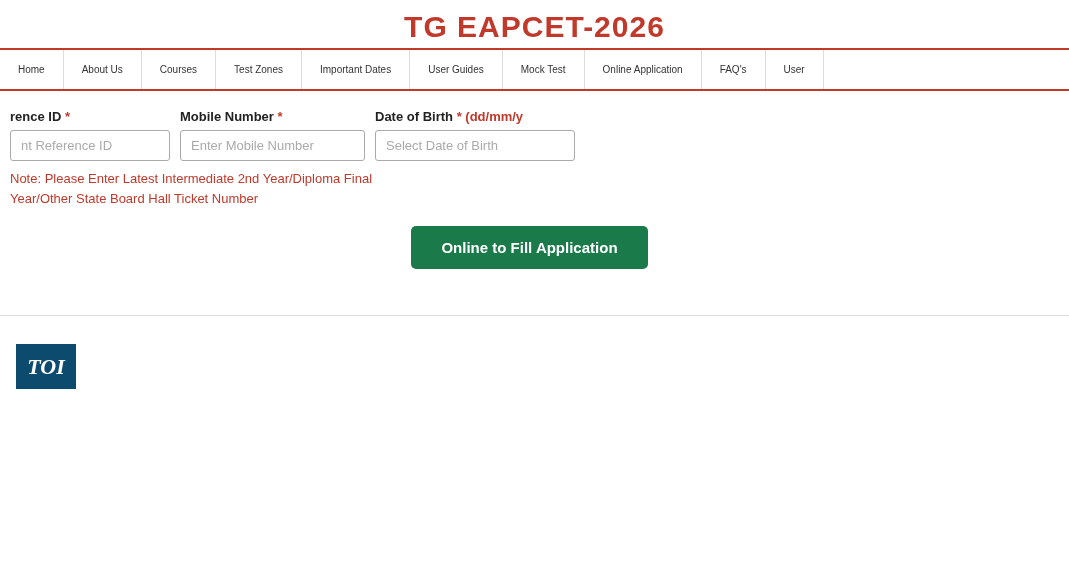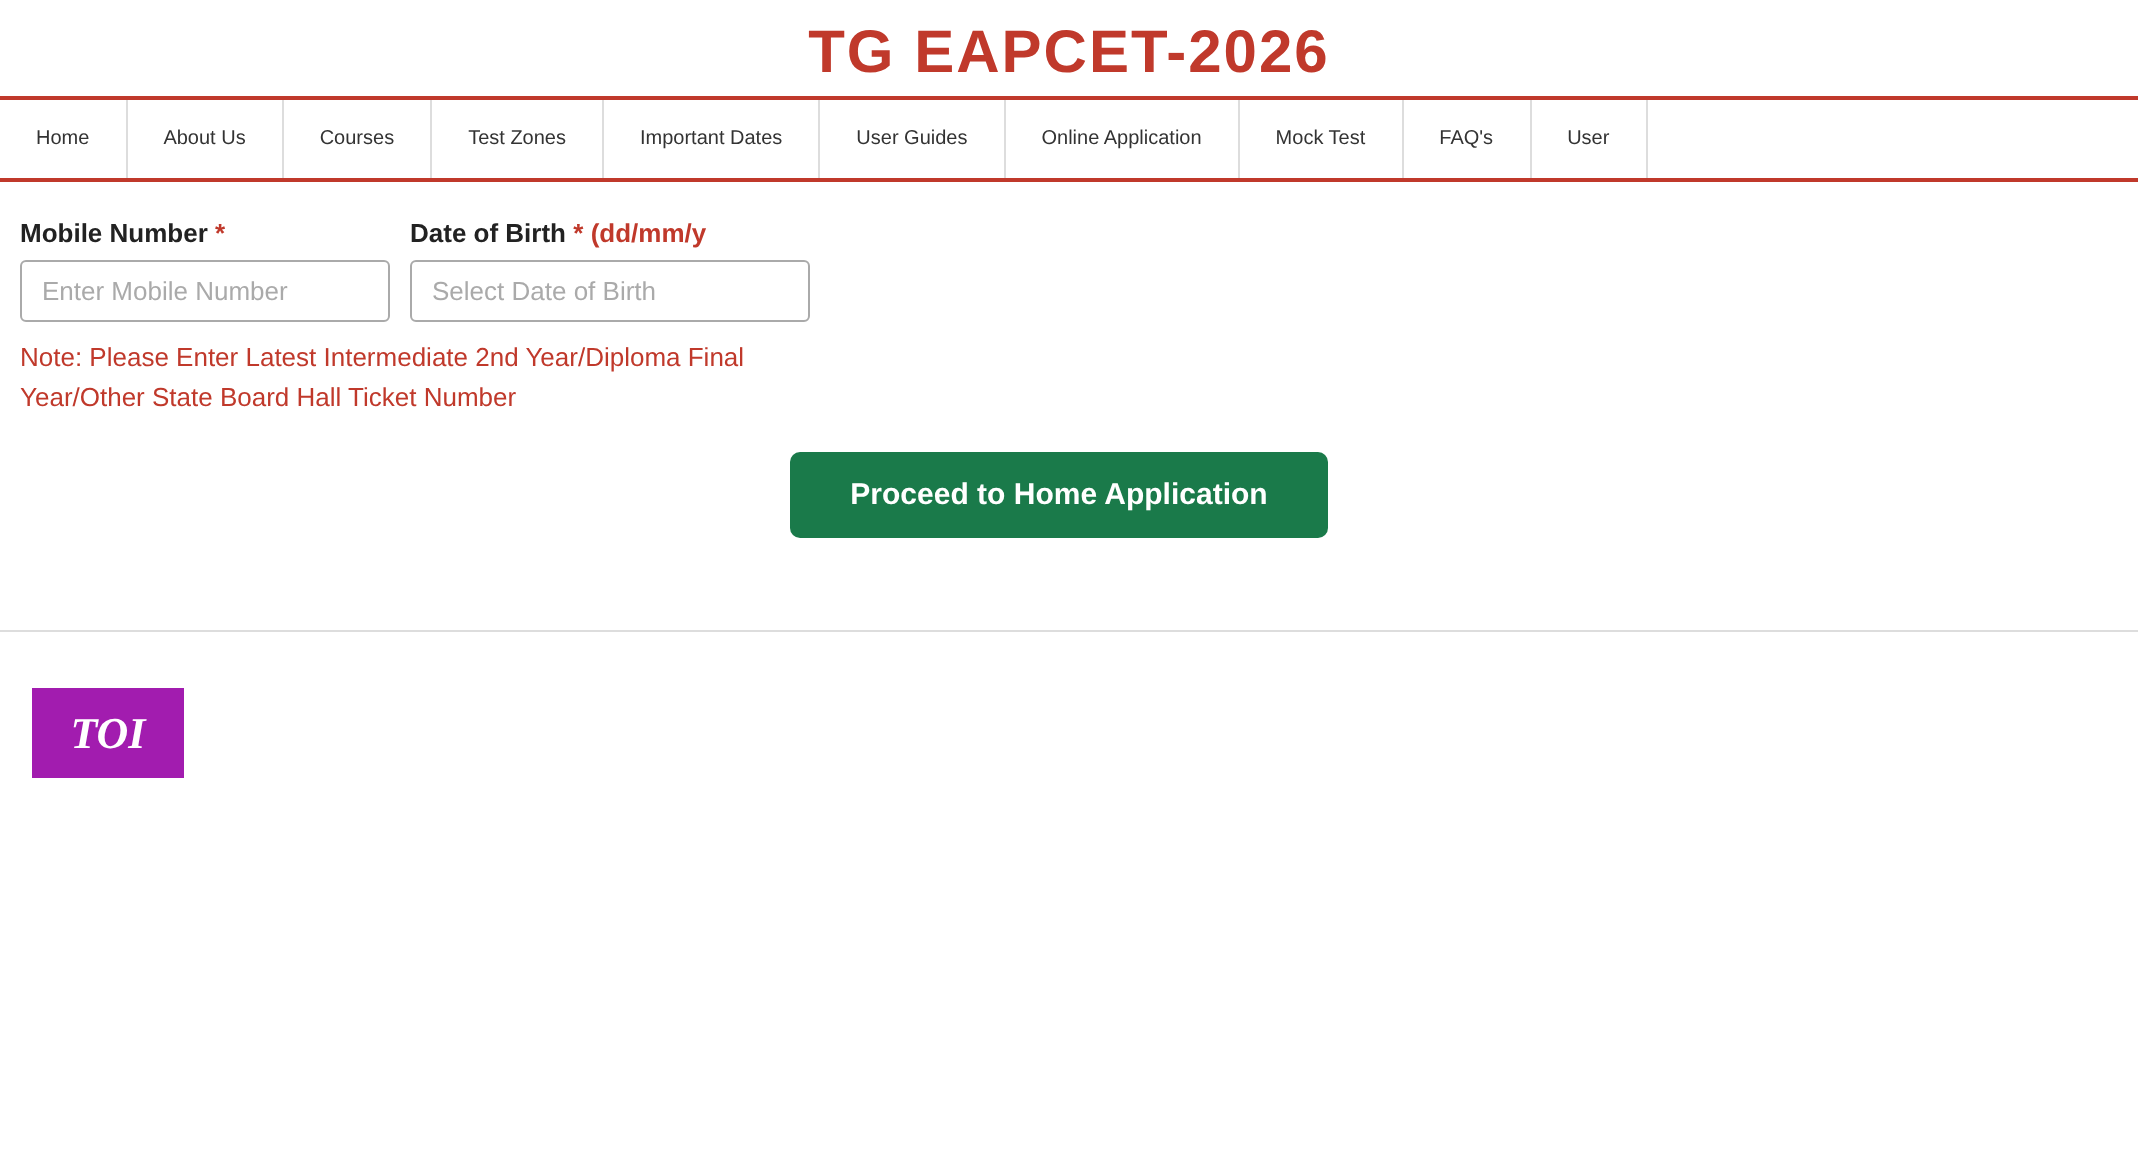--- a/index.html
+++ b/index.html
@@ -31,47 +31,54 @@
 
     .note-text { color: #c0392b; font-size: 13px; margin-top: 8px; line-height: 1.5; max-width: 400px; }
 
     .btn-proceed { display: block; margin: 18px auto 10px; background: #1a7a4a; color: #fff; border: none; border-radius: 5px; padding: 13px 30px; font-size: 15px; font-weight: bold; cursor: pointer; white-space: nowrap; }
 
     
     .divider { border: none; border-top: 1px solid #ddd; margin: 18px 0; }
 
     
     .toi-section { padding: 10px 16px; }
-    .toi-logo { background: #a21caf; color: #fff; font-size: 22px; font-weight: bold; font-style: italic; width: 76px; height: 45px; display: flex; align-items: center; justify-content: center; font-family: serif; }
+    .toi-logo { background: #0c4a6e; color: #fff; font-size: 22px; font-weight: bold; font-style: italic; width: 60px; height: 45px; display: flex; align-items: center; justify-content: center; font-family: serif; }
 
     .form-center { display: flex; flex-direction: column; align-items: center; }
   </style>
 </head>
 <body>
 
 <div class="header">
   <div class="header-title">TG EAPCET-2026</div>
 </div>
 
 <nav class="nav">
   <div class="nav-item">Home</div>
   <div class="nav-item">About Us</div>
   <div class="nav-item">Courses</div>
   <div class="nav-item">Test Zones</div>
   <div class="nav-item">Important Dates</div>
   <div class="nav-item">User Guides</div>
+  <div class="nav-item">Mock Test</div>
   <div class="nav-item">Online Application</div>
-  <div class="nav-item">Mock Test</div>
   <div class="nav-item">FAQ's</div>
   <div class="nav-item">User</div>
 </nav>
 
 <div class="form-section">
   <div class="form-row">
 
+    <div class="form-group field-ref">
+      <label>
+        <span>rence ID</span>
+        <span class="required">*</span>
+      </label>
+      <input type="text" class="ref-input" placeholder="nt Reference ID" style="">
+    </div>
 
 
     <div class="form-group field-mobile">
       <label>
         <span>Mobile Number</span>
         <span class="required">*</span>
       </label>
       <input type="text" placeholder="Enter Mobile Number" style="">
     </div>
 
@@ -81,21 +88,21 @@
         <span class="required">*</span>
         <span class="date-format">(dd/mm/y</span>
       </label>
       <input type="text" placeholder="Select Date of Birth" style="">
     </div>
   </div>
 
   <div class="note-text">Note: Please Enter Latest Intermediate 2nd Year/Diploma Final Year/Other State Board Hall Ticket Number</div>
 
   <div class="form-center">
-    <button class="btn-proceed">Proceed to Home Application</button>
+    <button class="btn-proceed">Online to Fill Application</button>
   </div>
 </div>
 
 <hr class="divider">
 
 <div class="toi-section">
   <div class="toi-logo">TOI</div>
 </div>
 
 </body></html>

